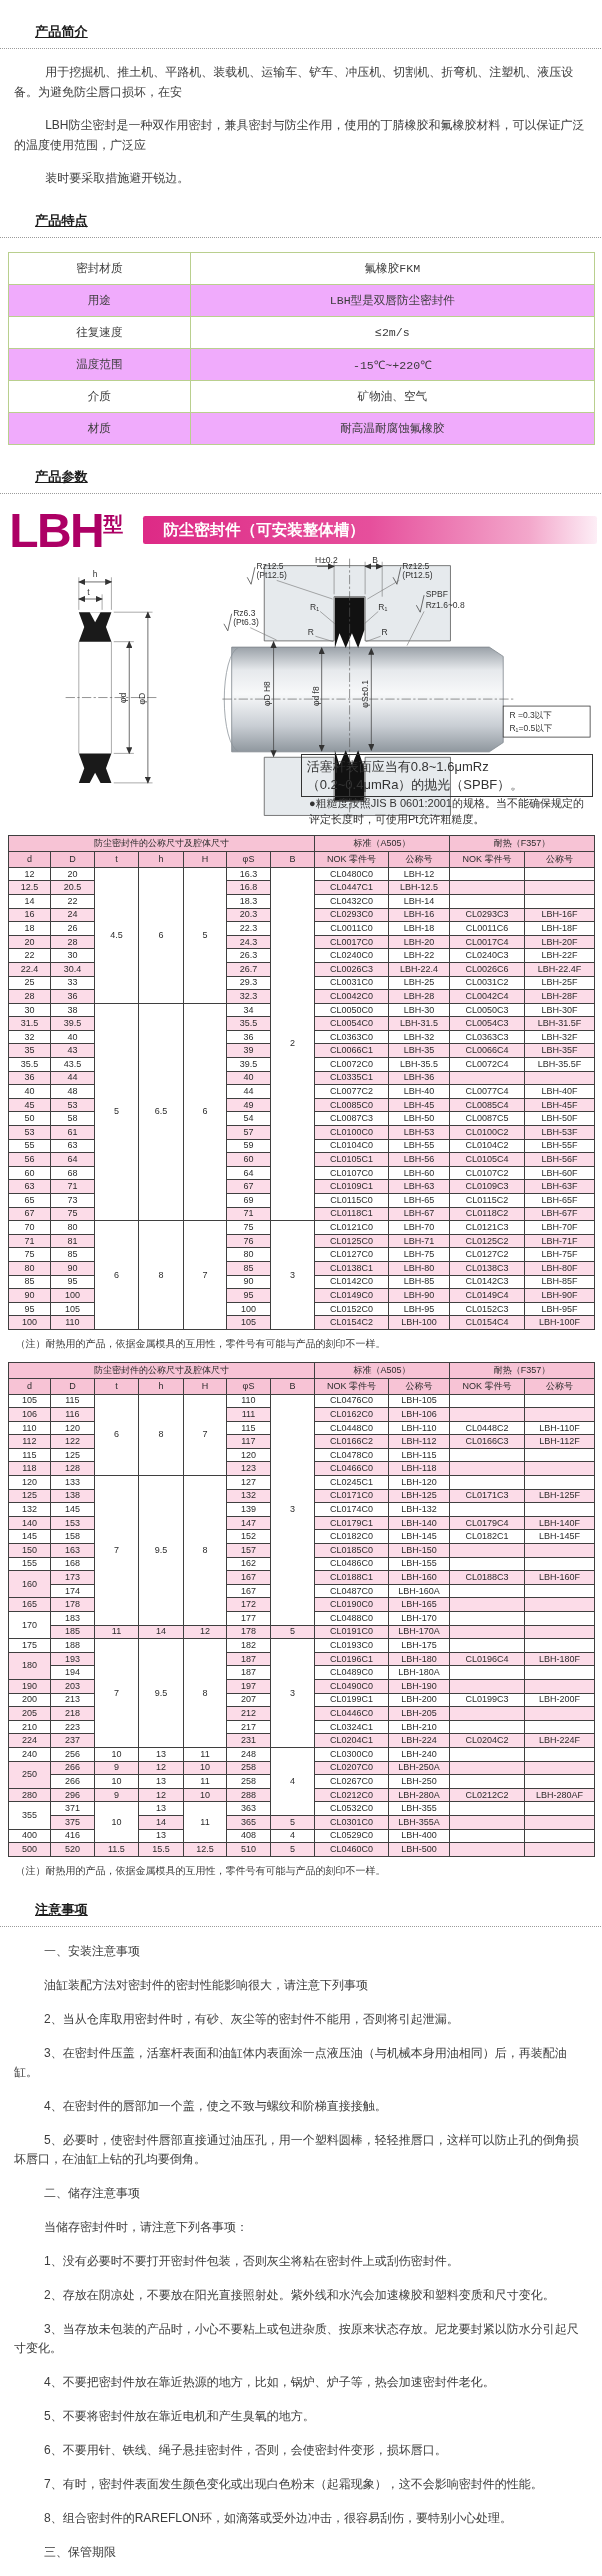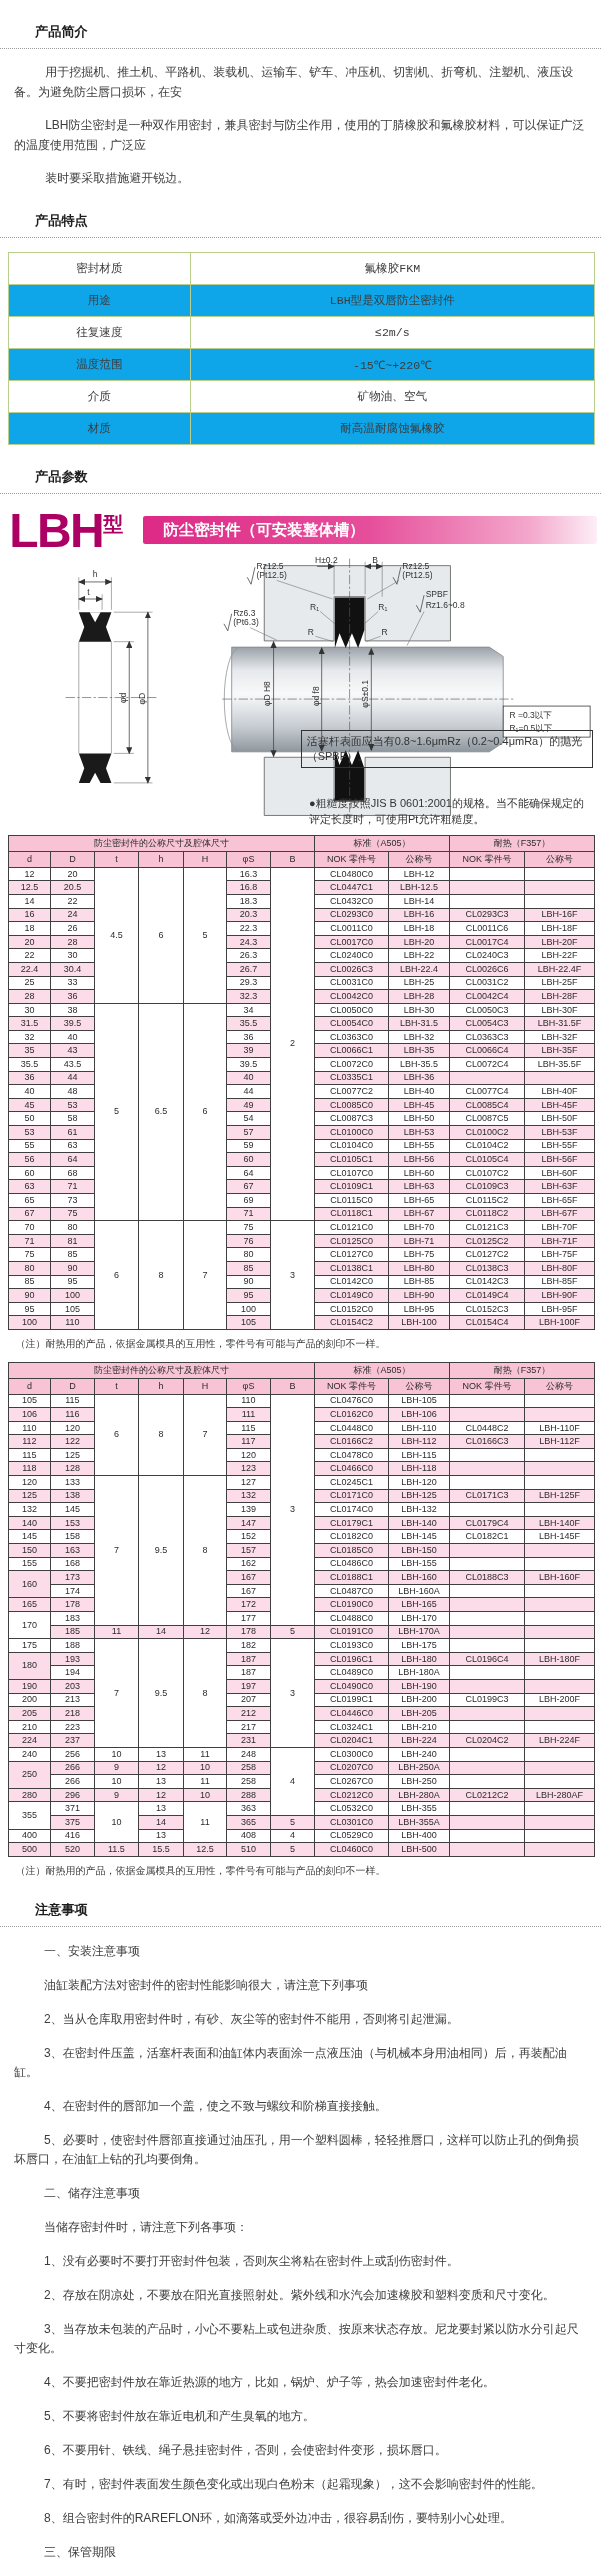--- a/index.html
+++ b/index.html
@@ -1,45 +1,45 @@
 <!DOCTYPE html>
 <html style="font-size:12.4px"><head>
 <meta charset="utf-8">
 <style>
   html,body{margin:0;padding:0;background:#fff;}
   body{width:603px;font-family:"Liberation Sans","DejaVu Sans",sans-serif;color:#3c3c3c;}
   .page{padding-bottom:39px;}
   .sec{margin-top:18.6px;}
-  .sec-title{font-size:13.2px;font-weight:bold;color:#1c1c1c;margin:0 0 0 35px;padding-top:4.7px;}
+  .sec-title{font-size:13.2px;font-weight:bold;color:#1c1c1c;margin:0 0 0 35px;padding-top:4.7px;text-decoration:underline;}
   .sec-rule{border:none;border-bottom:1.6px dotted #9b9b9b;margin:6.2px 0 0 0;height:0.8px;}
   .para{font-size:12px;line-height:1.7;margin:12.4px 14px 0 14px;text-indent:2.6em;}
 
   
   table.features{border-collapse:collapse;width:587px;margin:14px auto 0 auto;}
   table.features td{border:0.8px solid #b9cf8e;text-align:center;font-size:11.6px;height:29px;color:#3c3c3c;font-family:Liberation Mono, monospace;}
-  table.features tr.alt td{background:#0ea5e9;}
+  table.features tr.alt td{background:#f0abfc;}
   table.features td.c0{width:31%;}
 
   
   .model-row{display:flex;align-items:flex-start;margin:15.5px 6.2px 0 9.3px;}
   .model-name{font-size:48px;font-weight:bold;color:#ad0065;line-height:.9;letter-spacing:-1.6px;}
   .model-suffix{font-size:20px;font-weight:bold;color:#ad0065;margin-top:1.6px;}
   .banner{flex:1;margin-left:20px;margin-top:6.2px;height:28px;border-radius:2.3px;
           background:linear-gradient(90deg,#dd2a86 0%,#e64f9c 50%,#f3a7cb 85%,#fdeef6 100%);
           color:#fff;font-size:15.5px;font-weight:bold;line-height:28px;padding-left:20px;white-space:nowrap;}
 
   
   .diagram{position:relative;height:270px;margin-top:1.6px;}
   .diagram svg{position:absolute;left:0;top:0;}
   .dim{stroke:#444;stroke-width:1;fill:none;}
   .ext{stroke:#777;stroke-width:.8;fill:none;}
   .cl{stroke:#555;stroke-width:.8;fill:none;stroke-dasharray:12 3 3 3;}
   .lbl{font-size:11px;fill:#333;}
-  .spbf-box{position:absolute;left:301px;top:176px;width:281px;border:0.8px solid #333;
-            padding:2.3px 4.7px;font-size:11px;line-height:1.4;color:#333;}
+  .spbf-box{position:absolute;left:301px;top:200px;width:281px;border:0.8px solid #333;
+            padding:2.3px 4.7px;font-size:13px;line-height:1.4;color:#333;}
   .rough-note{position:absolute;left:309px;top:242px;width:284px;font-size:11px;line-height:1.4;color:#333;}
 
   
   table.pink{border-collapse:collapse;width:587px;margin:11px auto 0 auto;table-layout:fixed;}
   table.pink th,table.pink td{border:0.8px solid #3f3f3f;font-size:9px;font-weight:normal;
        text-align:center;padding:0.8px 0;height:11px;line-height:11px;color:#2c2c2c;overflow:hidden;}
   table.pink thead th{background:#f7c3d5;height:13.2px;}
   table.pink tr.alt td{background:#fcdce8;}
   table.pink td.merge{background:#fff;margin-left:44px;}
   table.t2 td.c0{background:#fff;}

